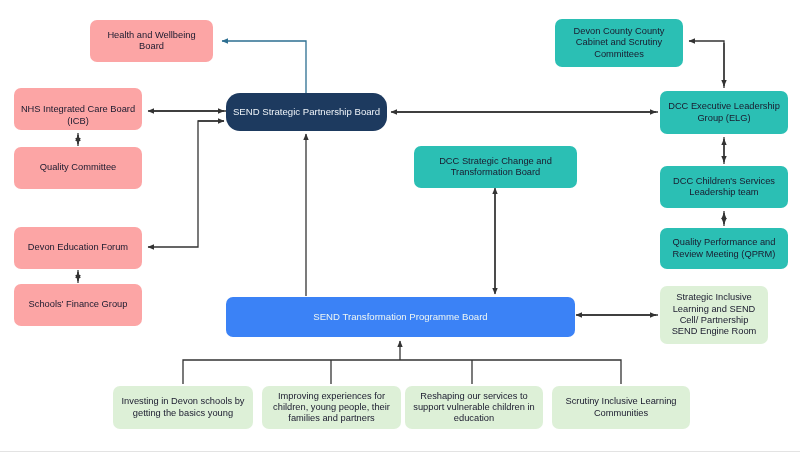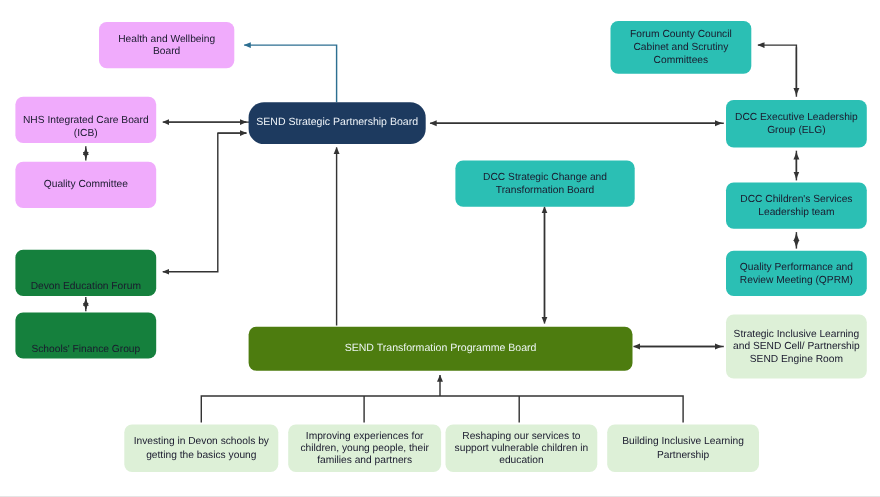--- a/index.html
+++ b/index.html
@@ -21,25 +21,25 @@
     border-radius:7px;
     box-sizing:border-box;
     padding:3px 6px;
     line-height:1.22;
     font-size:9.3px;
     color:#1a1a2e;
     z-index:5;
   }
   .node span{display:block;}
   
-  .c-lightblue{background:#f0abfc;}
+  .c-lightblue{background:#fca5a5;}
   .c-navy{background:#1d3a5f;color:#eef3f8;border-radius:14px;}
-  .c-purple{background:#15803d;align-items:flex-end;}
+  .c-purple{background:#fca5a5;}
   .c-teal{background:#2bbfb4;}
-  .c-darkteal{background:#4d7c0f;color:#eef6f4;justify-content:center;}
+  .c-darkteal{background:#3b82f6;color:#eef6f4;justify-content:center;}
   .c-lightgreen{background:#ddf0d7;}
 
   svg#wires{position:absolute;left:0;top:0;width:800px;height:452px;z-index:1;pointer-events:none;}
   .ln{stroke:#333333;stroke-width:1.3;fill:none;}
   .ln-blue{stroke:#2d6f91;stroke-width:1.3;fill:none;}
   .bottomrule{position:absolute;left:0;bottom:0;width:800px;height:1px;background:#e3e3e3;z-index:0;}
 </style>
 </head>
 <body>
 
@@ -144,53 +144,53 @@
 
   <div class="node c-navy" style="left:226px;top:93px;width:161px;height:38px;font-size:9.6px;">
     <span>SEND Strategic Partnership Board</span>
   </div>
 
   <div class="node c-teal" style="left:414px;top:146px;width:163px;height:42px;">
     <span>DCC Strategic Change and Transformation Board</span>
   </div>
 
   <div class="node c-teal" style="left:555px;top:19px;width:128px;height:48px;">
-    <span>Forum County Council Cabinet and Scrutiny Committees</span>
+    <span>Devon County County Cabinet and Scrutiny Committees</span>
   </div>
 
   <div class="node c-teal" style="left:660px;top:91px;width:128px;height:43px;">
     <span>DCC Executive Leadership Group (ELG)</span>
   </div>
 
   <div class="node c-teal" style="left:660px;top:166px;width:128px;height:42px;">
     <span>DCC Children's Services Leadership team</span>
   </div>
 
   <div class="node c-teal" style="left:660px;top:228px;width:128px;height:41px;">
     <span>Quality Performance and Review Meeting (QPRM)</span>
   </div>
 
-  <div class="node c-lightgreen" style="left:660px;top:286px;width:128px;height:58px;text-align:center;">
+  <div class="node c-lightgreen" style="left:660px;top:286px;width:108px;height:58px;text-align:center;">
     <span>Strategic Inclusive Learning and SEND Cell/ Partnership SEND Engine Room</span>
   </div>
 
   <div class="node c-darkteal" style="left:226px;top:297px;width:349px;height:40px;font-size:9.6px;">
     <span>SEND Transformation Programme Board</span>
   </div>
 
   <div class="node c-lightgreen" style="left:113px;top:386px;width:140px;height:43px;">
     <span>Investing in Devon schools by getting the basics young</span>
   </div>
 
   <div class="node c-lightgreen" style="left:262px;top:386px;width:139px;height:43px;">
     <span>Improving experiences for children, young people, their families and partners</span>
   </div>
 
   <div class="node c-lightgreen" style="left:405px;top:386px;width:138px;height:43px;">
     <span>Reshaping our services to support vulnerable children in education</span>
   </div>
 
   <div class="node c-lightgreen" style="left:552px;top:386px;width:138px;height:43px;">
-    <span>Building Inclusive Learning Partnership</span>
+    <span>Scrutiny Inclusive Learning Communities</span>
   </div>
 
   <div class="bottomrule"></div>
 </div>
 
 </body></html>

